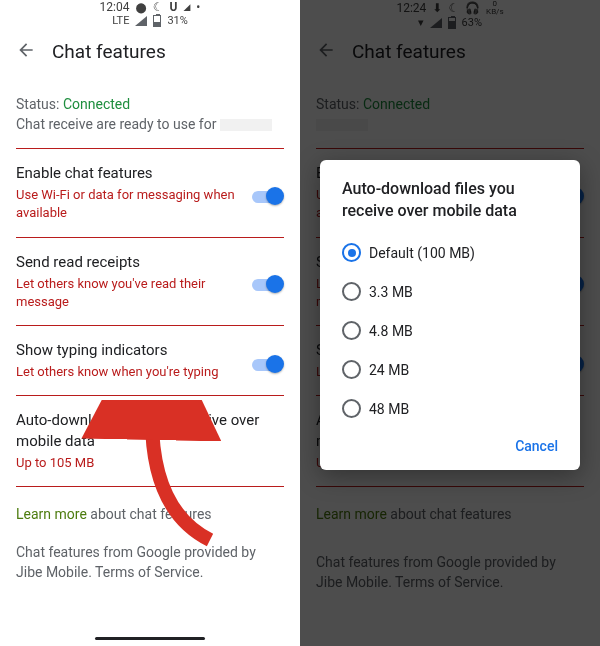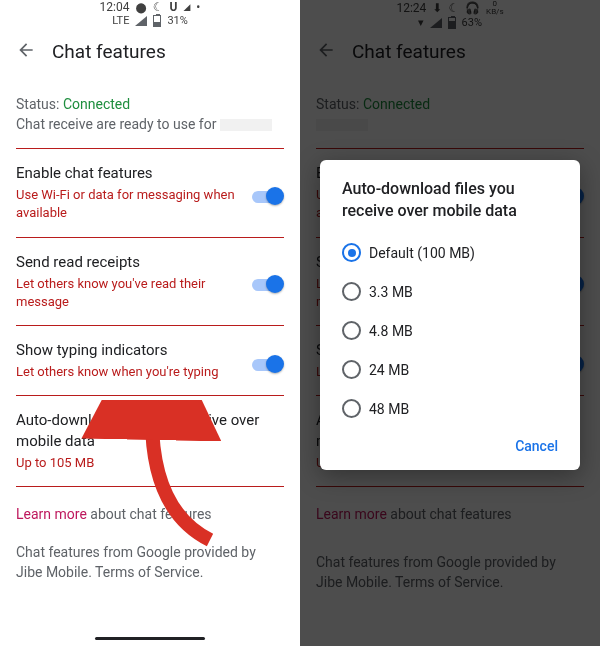--- a/index.html
+++ b/index.html
@@ -80,21 +80,21 @@
     position:absolute; left:2px; top:4px;
     width:30px; height:12px; border-radius:6px;
     background:#a8c7fa;
   }
   .toggle .thumb {
     position:absolute; right:0; top:0;
     width:18px; height:18px; border-radius:50%;
     background:#1a73e8;
     box-shadow:0 1px 2px rgba(0,0,0,0.3);
   }
-  .learn { color:#be185d; }
+  .learn { color:#4d7c0f; }
   .redacted { display:inline-block; width:52px; height:12px; background:#f1f1f1; vertical-align:middle; }
 
   .nav-home {
     position:absolute; bottom:6px; left:50%;
     transform:translateX(-50%);
     width:110px; height:3px;
     border-radius:2px; background:#202124;
   }
 
   

